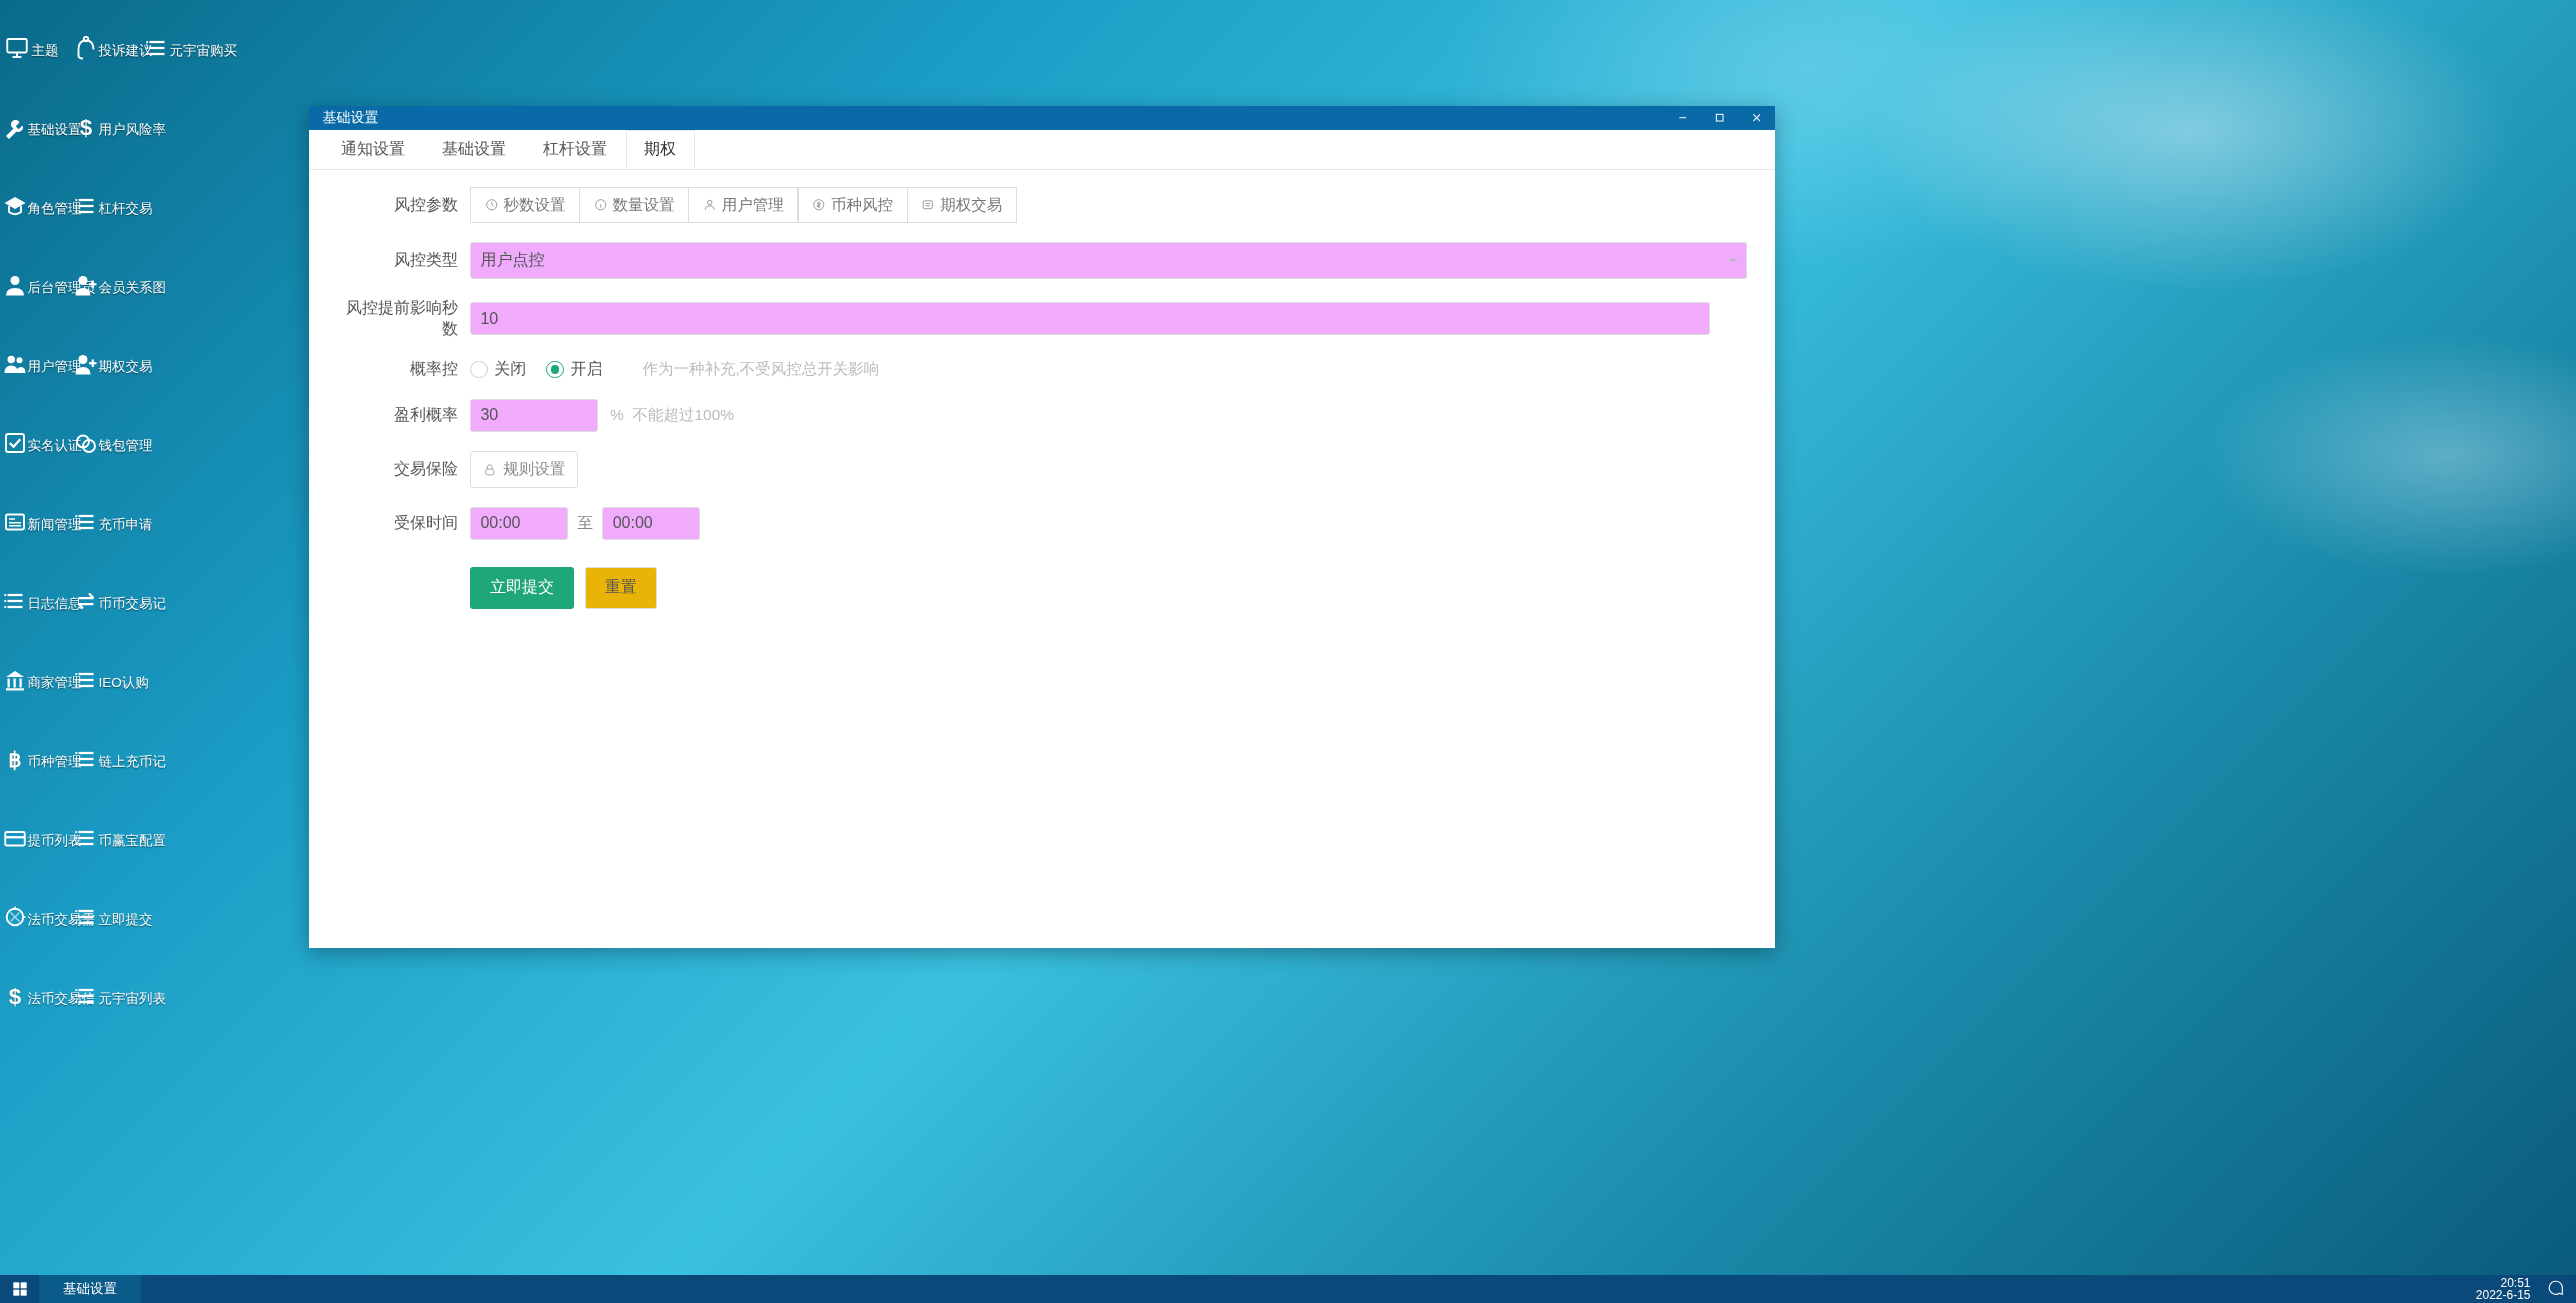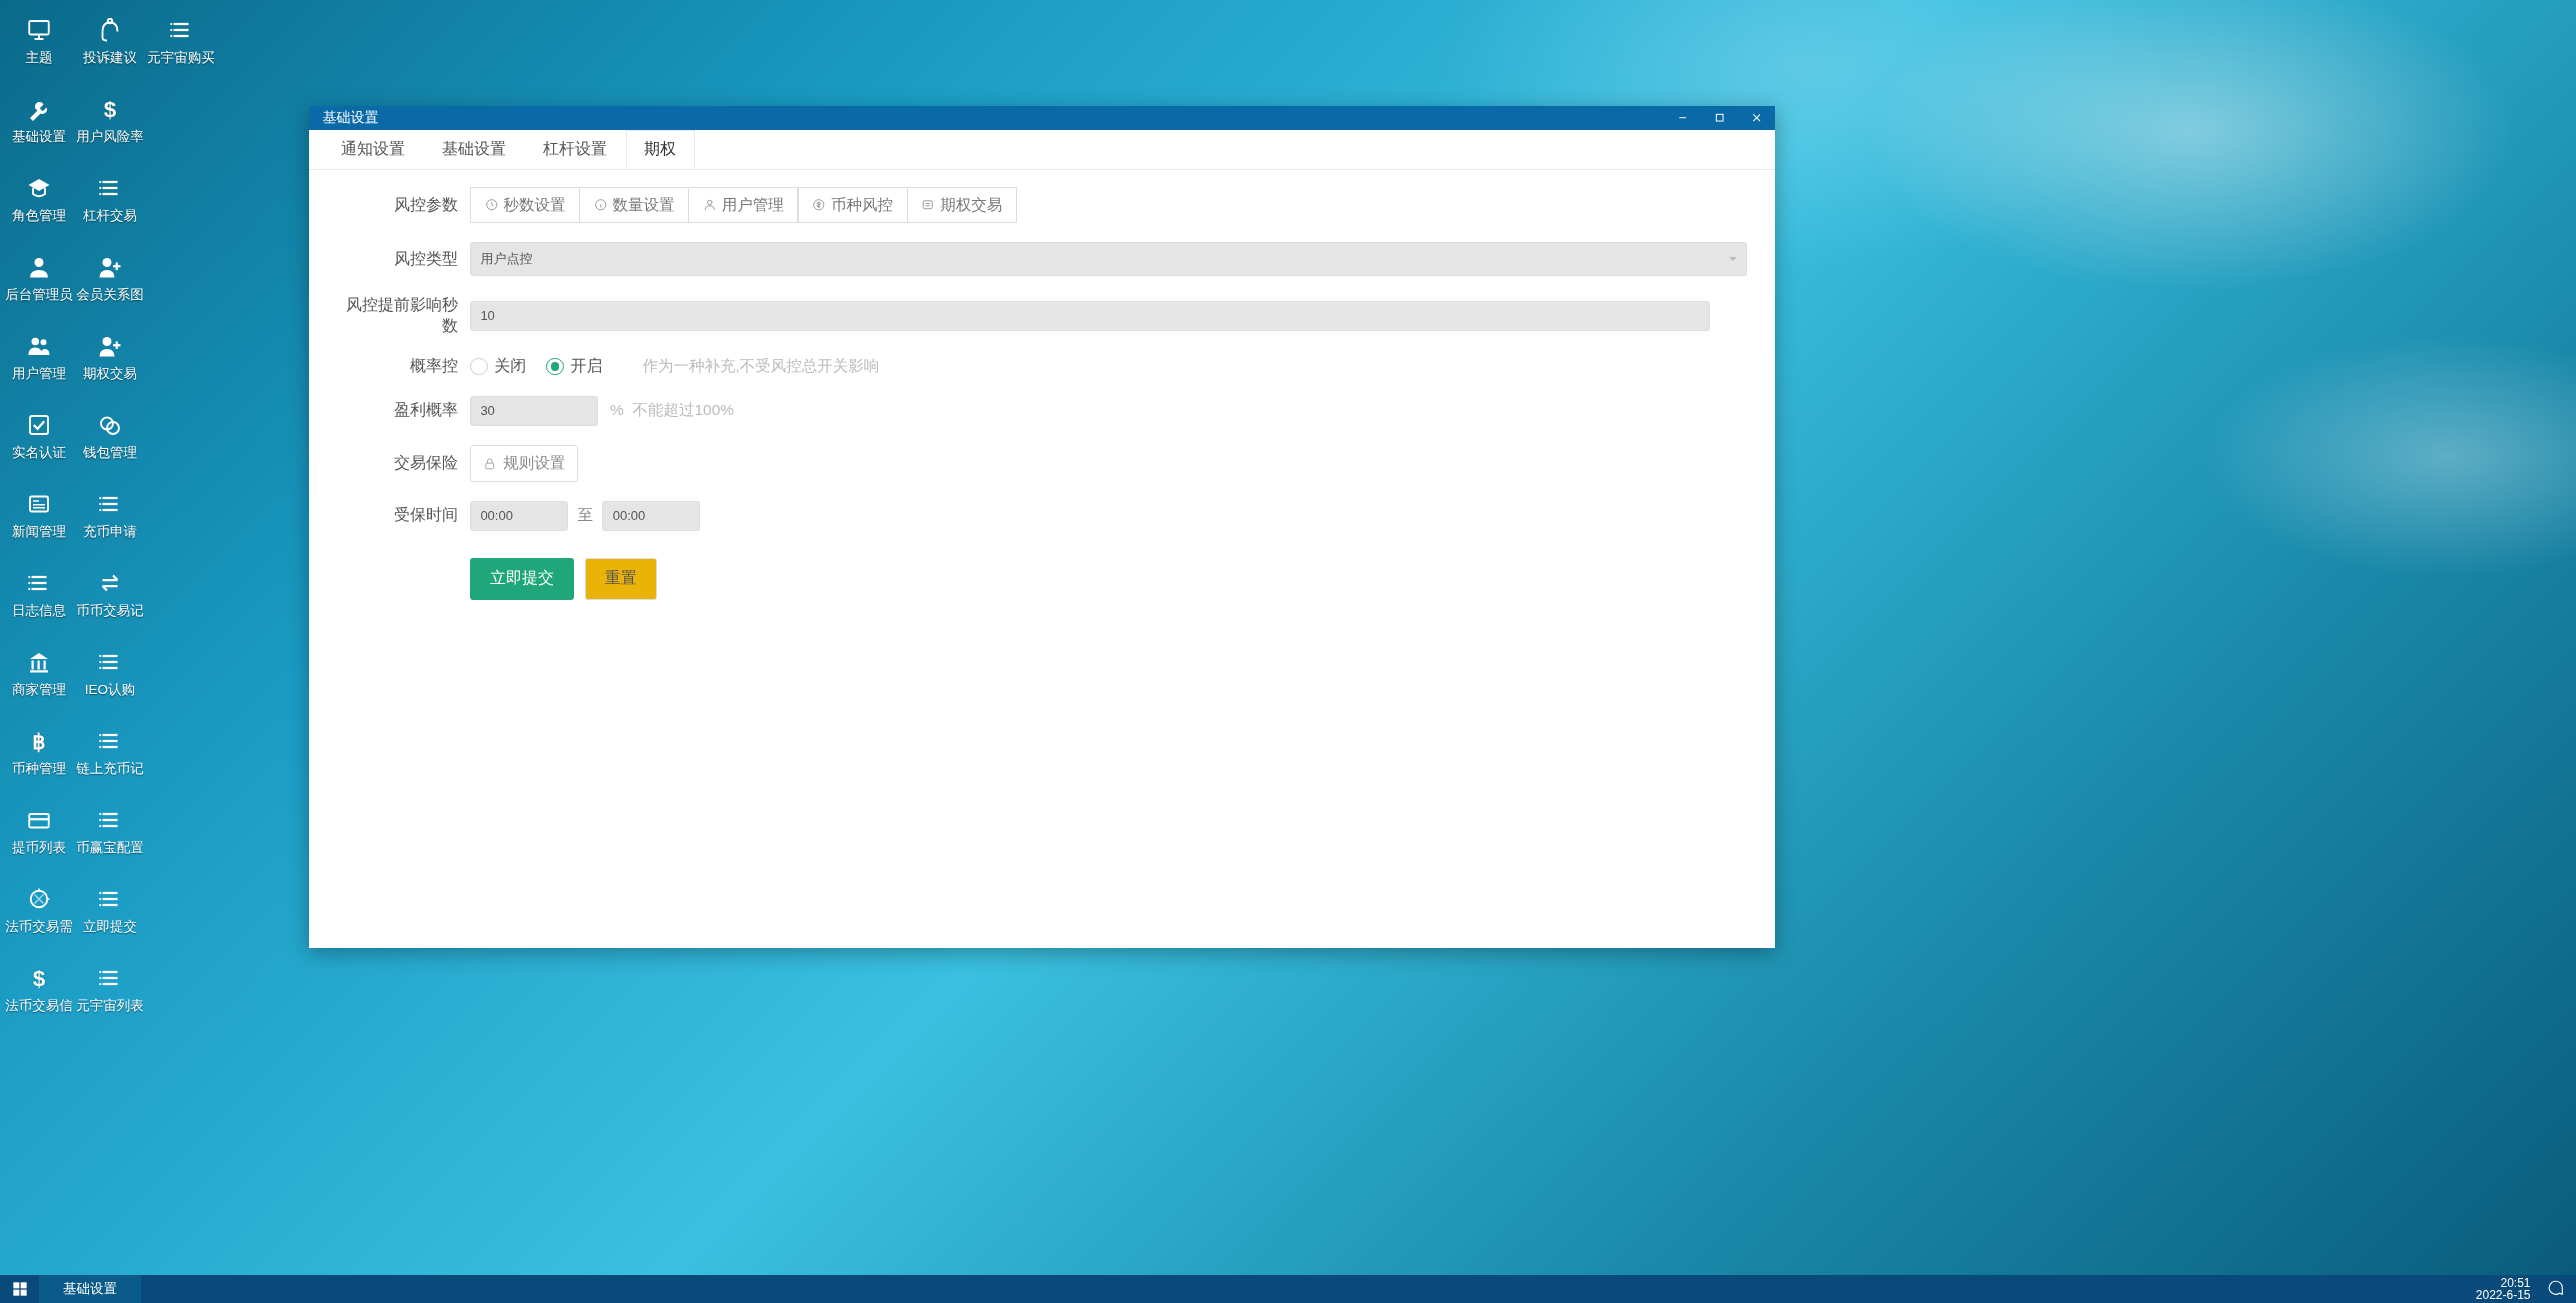--- a/index.html
+++ b/index.html
@@ -23,21 +23,21 @@
   .desktop-icons {
     position: absolute;
     top: 6.7px; left: 3.4px;
     display: grid;
     grid-template-columns: repeat(3, 71px);
     grid-auto-rows: 79px;
     gap: 0;
   }
   .desktop-icon {
     display: flex;
-    flex-direction: column;
+    flex-direction: row;
     align-items: center;
     justify-content: flex-start;
     color: #fff;
     font-size: 13.5px;
     cursor: pointer;
     padding-top: 9.4px;
     text-shadow: 0 0.7px 1.3px rgba(0,0,0,0.5);
   }
   .desktop-icon .glyph {
     width: 28px; height: 28px;
@@ -122,23 +122,23 @@
     font-size: 15.5px;
     cursor: pointer;
     margin-left: -0.7px;
   }
   .subtab:first-child { margin-left: 0; }
   .subtab svg { width: 13.5px; height: 13.5px; fill: none; stroke: #888; stroke-width: 1.5; }
   .select, .text-input, .time-input {
     border: 0.7px solid #ddd;
     border-radius: 2.7px;
     padding: 6.7px 9.4px;
-    font-size: 13px;
+    font-size: 16px;
     color: #555;
-    background: #e5e5e5;
+    background: #f0abfc;
   }
   .select {
     flex: 1;
     display: flex; justify-content: space-between; align-items: center;
     cursor: pointer;
   }
   .text-input { width: 128px; }
   .time-input { width: 98px; text-align: left; }
   .wide { width: 1240px; max-width: calc(100% - 6.7px); }
   .hint {

